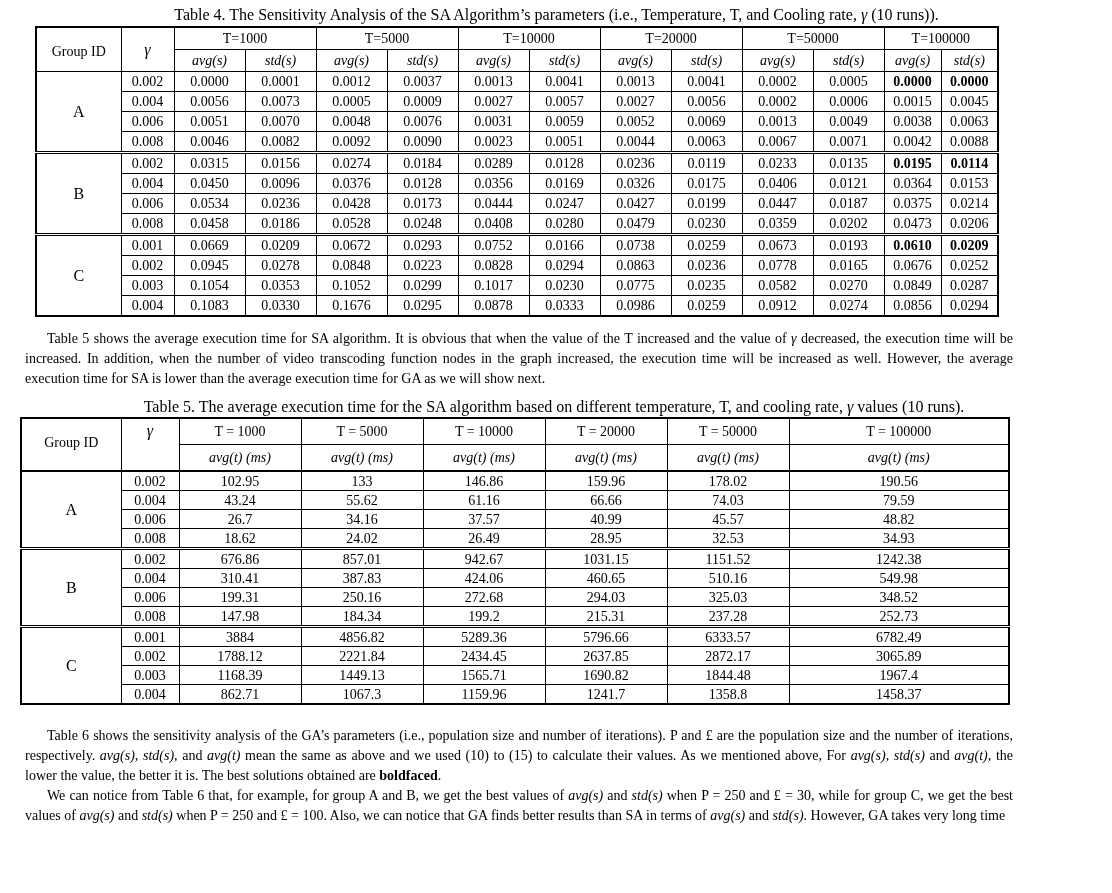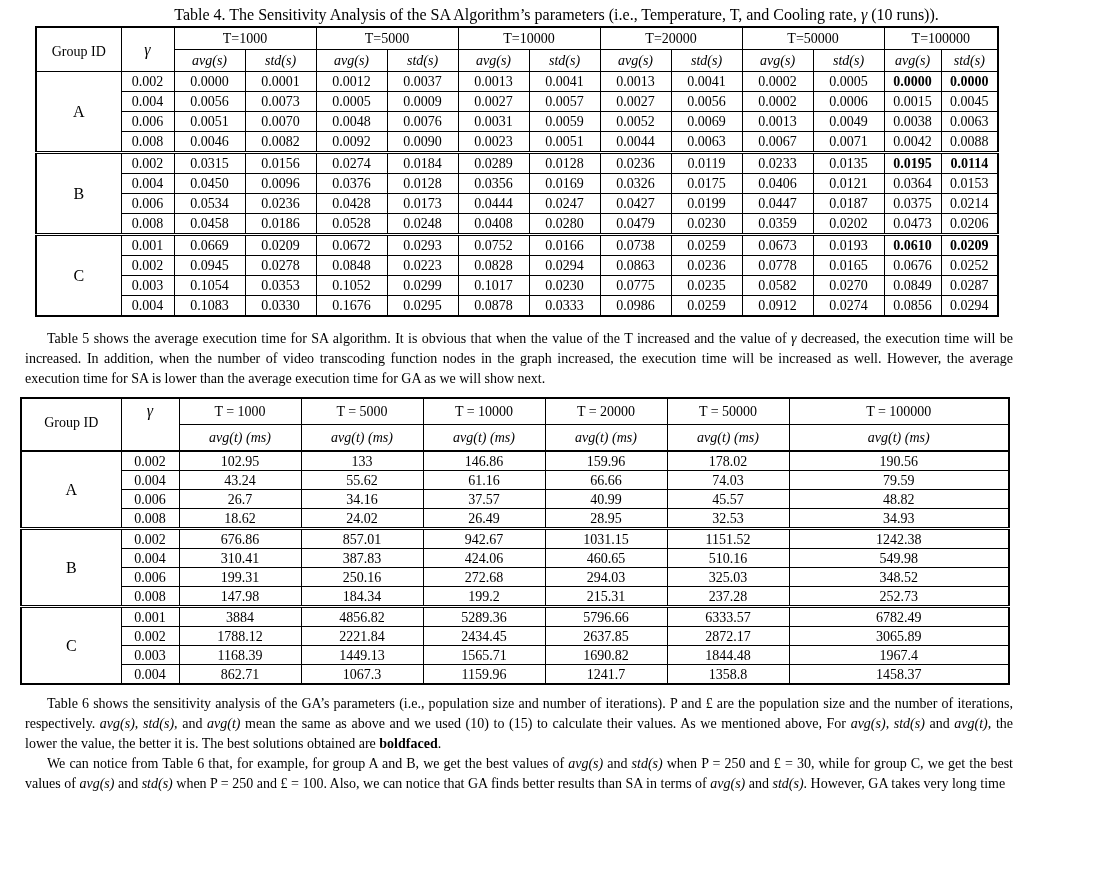--- a/index.html
+++ b/index.html
@@ -41,21 +41,21 @@
 
   .body-par {
     font-size: 14px;
     line-height: 20px;
     text-align: justify;
     text-indent: 22px;
     margin: 0;
     width: 988px;
   }
   .par-1 { margin: 12px 0 8px 0; }
-  .par-2 { margin-top: 9px; }
+  .par-2 { margin-top: 21px; }
   .body-par i { font-style: italic; }
   .body-par b { font-weight: bold; }
 </style>
 </head>
 <body>
 
 <div class="page">
 
   <div class="tbl-title t4-title"><span>Table 4. The Sensitivity Analysis of the SA Algorithm’s parameters (i.e., Temperature, T, and Cooling rate, </span><i>γ</i><span> (10 runs)).</span></div>
 
@@ -284,20 +284,21 @@
           <td>0.0912</td>
           <td>0.0274</td>
           <td>0.0856</td>
           <td>0.0294</td>
         </tr>
       </tbody>
     </table>
 
   <p class="body-par par-1"><span>Table 5 shows the average execution time for SA algorithm. It is obvious that when the value of the T increased and the value of </span><i>γ</i><span> decreased, the execution time will be increased. In addition, when the number of video transcoding function nodes in the graph increased, the execution time will be increased as well. However, the average execution time for SA is lower than the average execution time for GA as we will show next.</span></p>
 
+  <div class="tbl-title t5-title"><span>Table 5. The average execution time for the SA algorithm based on different temperature, T, and cooling rate, </span><i>γ</i><span> values (10 runs).</span></div>
 
   <table class="t5">
       <colgroup>
         <col style="width: 100px;">
         <col style="width: 58px;">
         <col style="width: 122px;">
         <col style="width: 122px;">
         <col style="width: 122px;">
         <col style="width: 122px;">
         <col style="width: 122px;">

